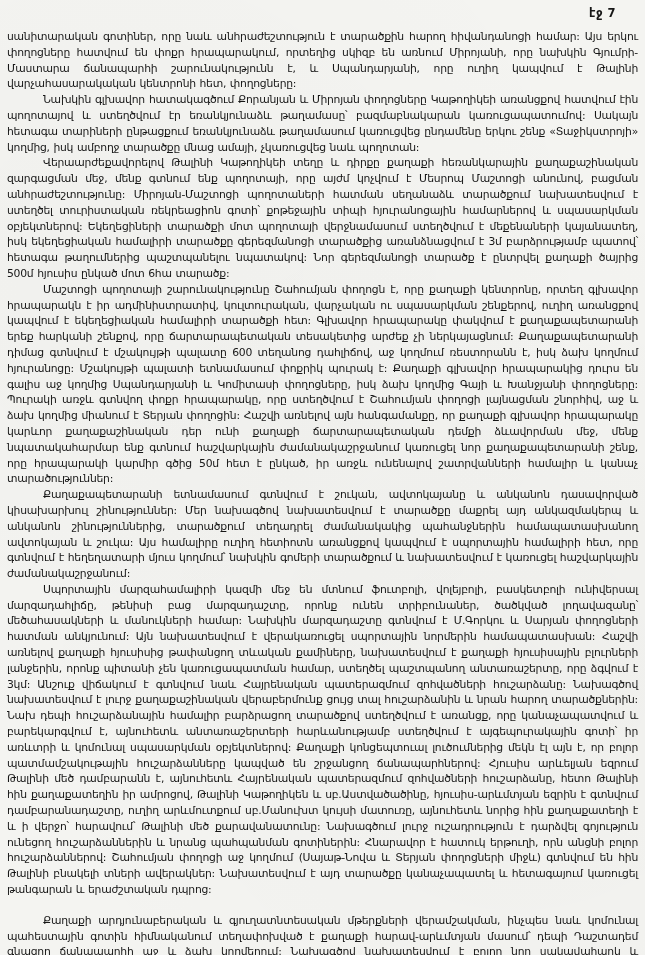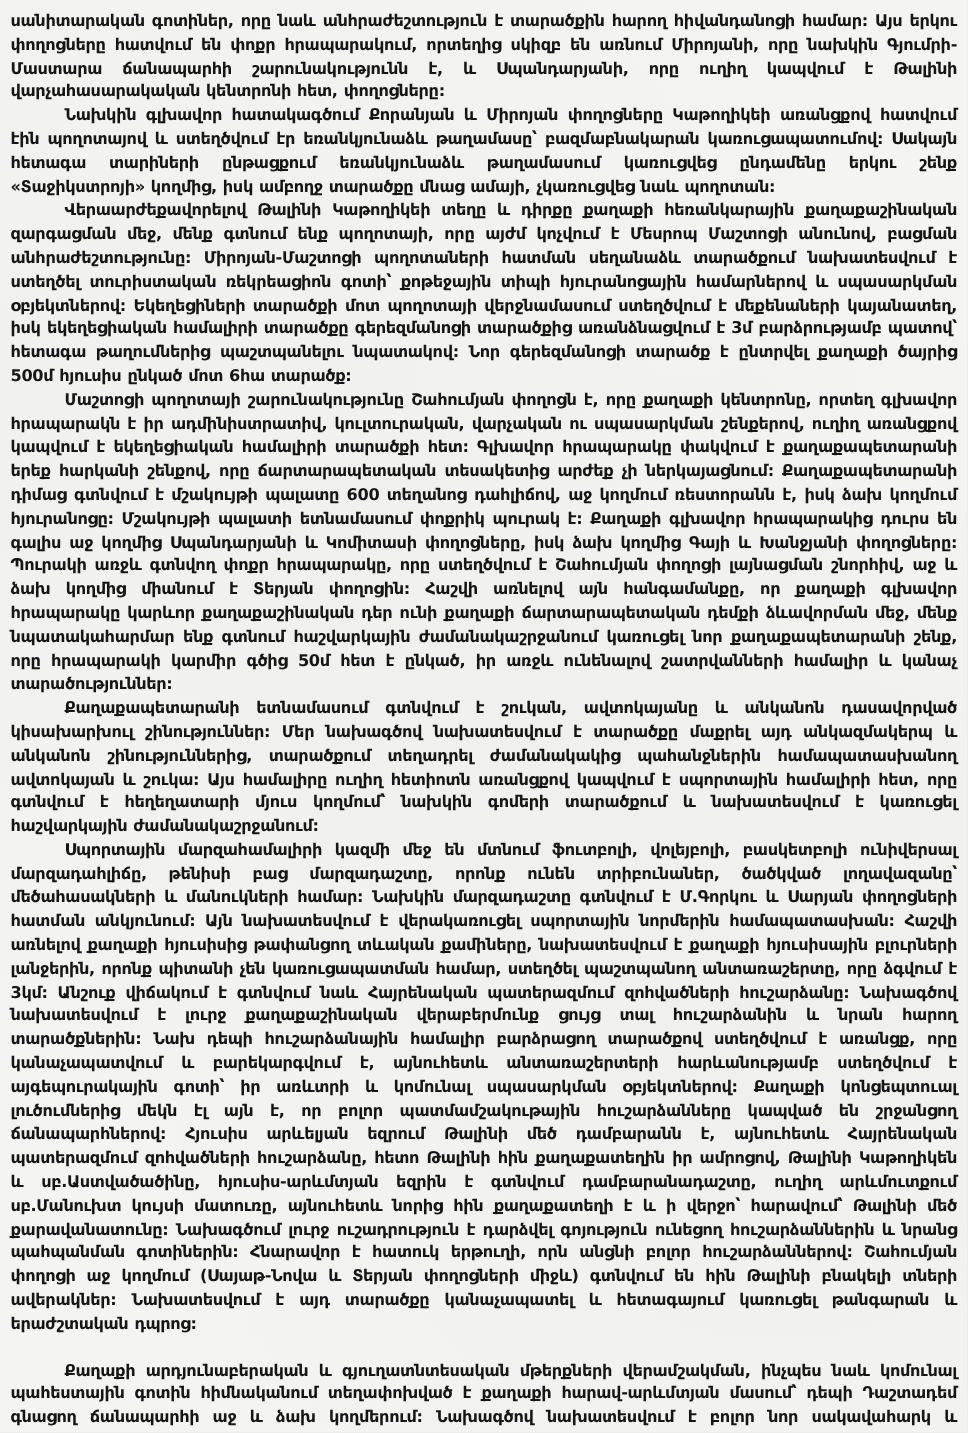--- a/index.html
+++ b/index.html
@@ -33,33 +33,33 @@
   .body-text {
     font-size: 10.8px;
     line-height: 15.8px;
     letter-spacing: -0.25px;
     word-spacing: 0.5px;
   }
   .para {
     text-align: justify;
     text-indent: 36px;
     margin: 0;
-    font-weight: bold;
   }
   .para.no-indent {
     text-indent: 0;
   }
   .para.gap-before {
     margin-top: 15px;
   }
 </style>
 </head>
 <body>
 
 <div class="page">
+  <div class="page-header">էջ 7</div>
 
   <div class="body-text">
     <p class="para no-indent">սանիտարական գոտիներ, որը նաև անհրաժեշտություն է տարածքին հարող հիվանդանոցի համար: Այս երկու փողոցները հատվում են փոքր հրապարակում, որտեղից սկիզբ են առնում Միրոյանի, որը նախկին Գյումրի-Մաստարա ճանապարհի շարունակությունն է, և Սպանդարյանի, որը ուղիղ կապվում է Թալինի վարչահասարակական կենտրոնի հետ, փողոցները:</p>
     <p class="para">Նախկին գլխավոր հատակագծում Քորանյան և Միրոյան փողոցները Կաթողիկեի առանցքով հատվում էին պողոտայով և ստեղծվում էր եռանկյունաձև թաղամասը՝ բազմաբնակարան կառուցապատումով: Սակայն հետագա տարիների ընթացքում եռանկյունաձև թաղամասում կառուցվեց ընդամենը երկու շենք «Տաջիկստրոյի» կողմից, իսկ ամբողջ տարածքը մնաց ամայի, չկառուցվեց նաև պողոտան:</p>
     <p class="para">Վերաարժեքավորելով Թալինի Կաթողիկեի տեղը և դիրքը քաղաքի հեռանկարային քաղաքաշինական զարգացման մեջ, մենք գտնում ենք պողոտայի, որը այժմ կոչվում է Մեսրոպ Մաշտոցի անունով, բացման անհրաժեշտությունը: Միրոյան-Մաշտոցի պողոտաների հատման սեղանաձև տարածքում նախատեսվում է ստեղծել տուրիստական ռեկրեացիոն գոտի՝ քոթեջային տիպի հյուրանոցային համարներով և սպասարկման օբյեկտներով: Եկեղեցիների տարածքի մոտ պողոտայի վերջնամասում ստեղծվում է մեքենաների կայանատեղ, իսկ եկեղեցիական համալիրի տարածքը գերեզմանոցի տարածքից առանձնացվում է 3մ բարձրությամբ պատով՝ հետագա թաղումներից պաշտպանելու նպատակով: Նոր գերեզմանոցի տարածք է ընտրվել քաղաքի ծայրից 500մ հյուսիս ընկած մոտ 6հա տարածք:</p>
     <p class="para">Մաշտոցի պողոտայի շարունակությունը Շահումյան փողոցն է, որը քաղաքի կենտրոնը, որտեղ գլխավոր հրապարակն է իր ադմինիստրատիվ, կուլտուրական, վարչական ու սպասարկման շենքերով, ուղիղ առանցքով կապվում է եկեղեցիական համալիրի տարածքի հետ: Գլխավոր հրապարակը փակվում է քաղաքապետարանի երեք հարկանի շենքով, որը ճարտարապետական տեսակետից արժեք չի ներկայացնում: Քաղաքապետարանի դիմաց գտնվում է մշակույթի պալատը 600 տեղանոց դահլիճով, աջ կողմում ռեստորանն է, իսկ ձախ կողմում հյուրանոցը: Մշակույթի պալատի ետնամասում փոքրիկ պուրակ է: Քաղաքի գլխավոր հրապարակից դուրս են գալիս աջ կողմից Սպանդարյանի և Կոմիտասի փողոցները, իսկ ձախ կողմից Գայի և Խանջյանի փողոցները: Պուրակի առջև գտնվող փոքր հրապարակը, որը ստեղծվում է Շահումյան փողոցի լայնացման շնորհիվ, աջ և ձախ կողմից միանում է Տերյան փողոցին: Հաշվի առնելով այն հանգամանքը, որ քաղաքի գլխավոր հրապարակը կարևոր քաղաքաշինական դեր ունի քաղաքի ճարտարապետական դեմքի ձևավորման մեջ, մենք նպատակահարմար ենք գտնում հաշվարկային ժամանակաշրջանում կառուցել նոր քաղաքապետարանի շենք, որը հրապարակի կարմիր գծից 50մ հետ է ընկած, իր առջև ունենալով շատրվանների համալիր և կանաչ տարածություններ:</p>
     <p class="para">Քաղաքապետարանի ետնամասում գտնվում է շուկան, ավտոկայանը և անկանոն դասավորված կիսախարխուլ շինություններ: Մեր նախագծով նախատեսվում է տարածքը մաքրել այդ անկազմակերպ և անկանոն շինություններից, տարածքում տեղադրել ժամանակակից պահանջներին համապատասխանող ավտոկայան և շուկա: Այս համալիրը ուղիղ հետիոտն առանցքով կապվում է սպորտային համալիրի հետ, որը գտնվում է հեղեղատարի մյուս կողմում՝ նախկին գոմերի տարածքում և նախատեսվում է կառուցել հաշվարկային ժամանակաշրջանում:</p>
     <p class="para">Սպորտային մարզահամալիրի կազմի մեջ են մտնում ֆուտբոլի, վոլեյբոլի, բասկետբոլի ունիվերսալ մարզադահլիճը, թենիսի բաց մարզադաշտը, որոնք ունեն տրիբունաներ, ծածկված լողավազանը՝ մեծահասակների և մանուկների համար: Նախկին մարզադաշտը գտնվում է Մ.Գորկու և Սարյան փողոցների հատման անկյունում: Այն նախատեսվում է վերակառուցել սպորտային նորմերին համապատասխան: Հաշվի առնելով քաղաքի հյուսիսից թափանցող տևական քամիները, նախատեսվում է քաղաքի հյուսիսային բլուրների լանջերին, որոնք պիտանի չեն կառուցապատման համար, ստեղծել պաշտպանող անտառաշերտը, որը ձգվում է 3կմ: Անշուք վիճակում է գտնվում նաև Հայրենական պատերազմում զոհվածների հուշարձանը: Նախագծով նախատեսվում է լուրջ քաղաքաշինական վերաբերմունք ցույց տալ հուշարձանին և նրան հարող տարածքներին: Նախ դեպի հուշարձանային համալիր բարձրացող տարածքով ստեղծվում է առանցք, որը կանաչապատվում և բարեկարգվում է, այնուհետև անտառաշերտերի հարևանությամբ ստեղծվում է այգեպուրակային գոտի՝ իր առևտրի և կոմունալ սպասարկման օբյեկտներով: Քաղաքի կոնցեպտուալ լուծումներից մեկն էլ այն է, որ բոլոր պատմամշակութային հուշարձանները կապված են շրջանցող ճանապարհներով: Հյուսիս արևելյան եզրում Թալինի մեծ դամբարանն է, այնուհետև Հայրենական պատերազմում զոհվածների հուշարձանը, հետո Թալինի հին քաղաքատեղին իր ամրոցով, Թալինի Կաթողիկեն և սբ.Աստվածածինը, հյուսիս-արևմտյան եզրին է գտնվում դամբարանադաշտը, ուղիղ արևմուտքում սբ.Մանուխտ կույսի մատուռը, այնուհետև նորից հին քաղաքատեղի է և ի վերջո՝ հարավում՝ Թալինի մեծ քարավանատունը: Նախագծում լուրջ ուշադրություն է դարձվել գոյություն ունեցող հուշարձաններին և նրանց պահպանման գոտիներին: Հնարավոր է հատուկ երթուղի, որն անցնի բոլոր հուշարձաններով: Շահումյան փողոցի աջ կողմում (Սայաթ-Նովա և Տերյան փողոցների միջև) գտնվում են հին Թալինի բնակելի տների ավերակներ: Նախատեսվում է այդ տարածքը կանաչապատել և հետագայում կառուցել թանգարան և երաժշտական դպրոց:</p>
     <p class="para gap-before">Քաղաքի արդյունաբերական և գյուղատնտեսական մթերքների վերամշակման, ինչպես նաև կոմունալ պահեստային գոտին հիմնականում տեղափոխված է քաղաքի հարավ-արևմտյան մասում՝ դեպի Դաշտադեմ գնացող ճանապարհի աջ և ձախ կողմերում: Նախագծով նախատեսվում է բոլոր նոր սակավահարկ և բազմաբնակարան թաղամասերում ունենալ հանգստի, կուլտուր-կենցաղային և հասարակական սպասարկման ենթակենտրոններ, բոլոր նոր բնակելի գոտիներում նախատեսված են մանկապարտեզներ և դպրոցներ ըստ գործող նորմաների և կանոնների: Բնակելի և արտադրական տարածքները ունեն պահուստային գոտիներ, որոնք հաշվարկվում են հեռանկարային զարգացման համար:</p>
 

